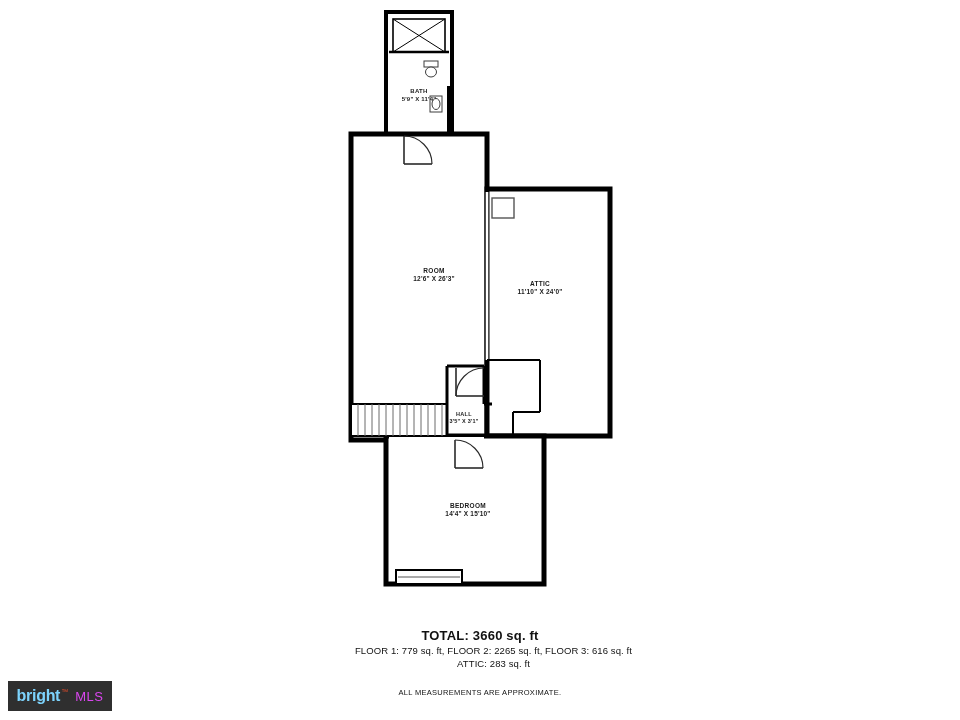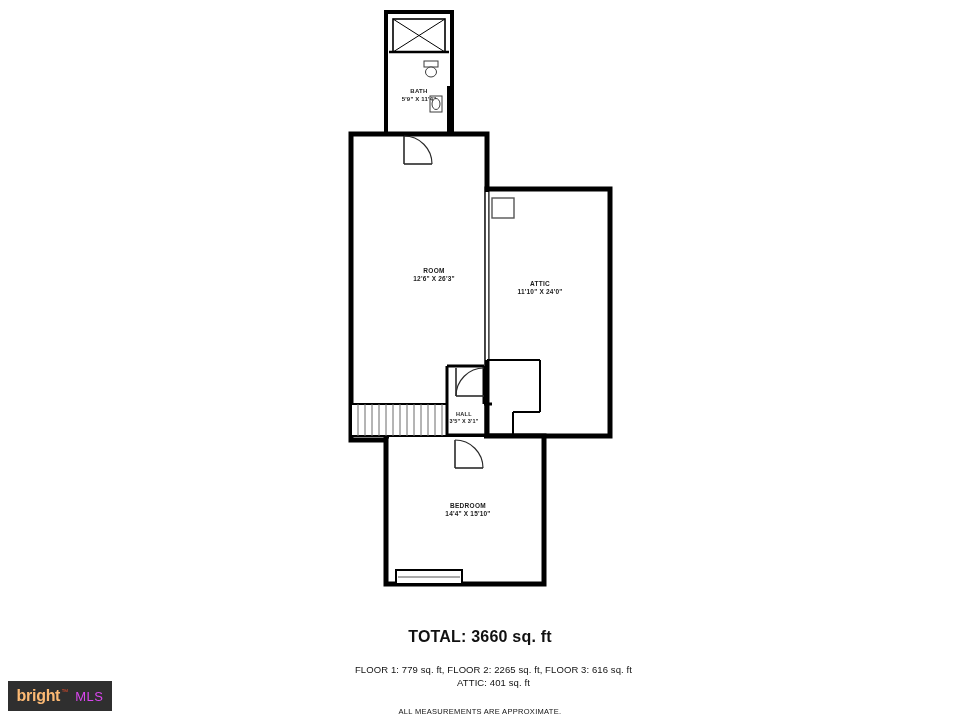--- a/index.html
+++ b/index.html
@@ -45,24 +45,24 @@
 
   #summary {
     position: absolute;
     left: 0;
     top: 628px;
     width: 960px;
     text-align: center;
     color: #111;
   }
   #summary .total {
-    font-size: 16px;
+    font-size: 13px;
     font-weight: bold;
     letter-spacing: 0.2px;
-    margin-bottom: 18px;
+    margin-bottom: 2px;
   }
   #summary .line {
     font-size: 9.5px;
     letter-spacing: 0.1px;
     line-height: 1.32;
     padding-left: 27px;
   }
   #summary .approx {
     margin-top: 18px;
     font-size: 7.5px;
@@ -75,21 +75,21 @@
     bottom: 9px;
     width: 104px;
     height: 30px;
     background: #2f2f2f;
     display: flex;
     align-items: center;
     justify-content: center;
     gap: 4px;
   }
   #watermark .wm-bright {
-    color: #fdba74;
+    color: #7dd3fc;
     font-size: 16px;
     font-weight: bold;
     letter-spacing: -0.3px;
     font-family: "Liberation Sans", sans-serif;
   }
   #watermark .wm-tm {
     color: #e04b2a;
     font-size: 7px;
     position: relative;
     top: -5px;
@@ -221,21 +221,21 @@
 </div>
 
 <div class="room-label label-bedroom" style="left:468px; top:510px;">
   <div class="name">BEDROOM</div>
   <div class="dims">14'4" X 15'10"</div>
 </div>
 
 <div id="summary">
   <div class="total">TOTAL: 3660 sq. ft</div>
   <div class="line">FLOOR 1: 779 sq. ft, FLOOR 2: 2265 sq. ft, FLOOR 3: 616 sq. ft</div>
-  <div class="line">ATTIC: 401 sq. ft</div>
+  <div class="line">ATTIC: 283 sq. ft</div>
   <div class="approx">ALL MEASUREMENTS ARE APPROXIMATE.</div>
 </div>
 
 <div id="watermark">
   <span class="wm-bright">bright</span>
   <span class="wm-tm">™</span>
   <span class="wm-mls">MLS</span>
 </div>
 
 </body></html>

